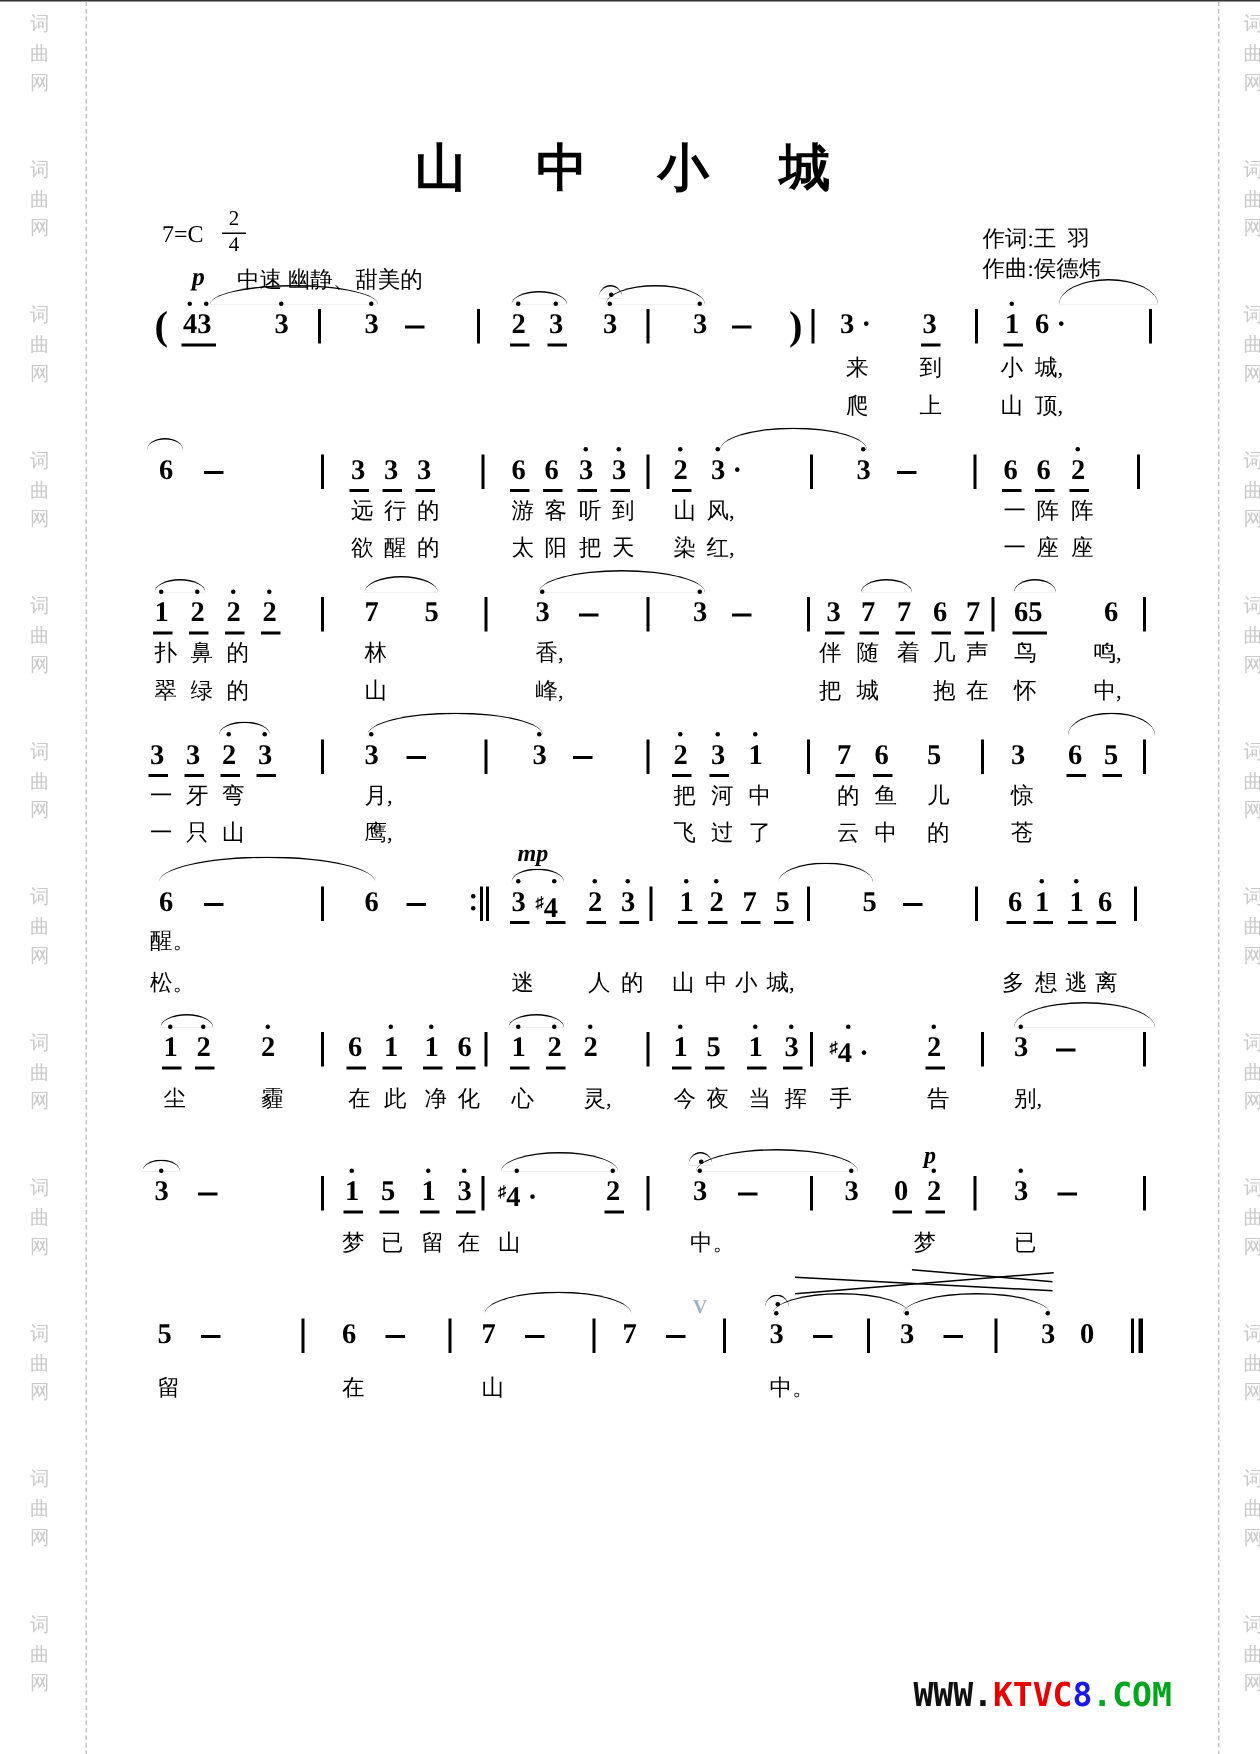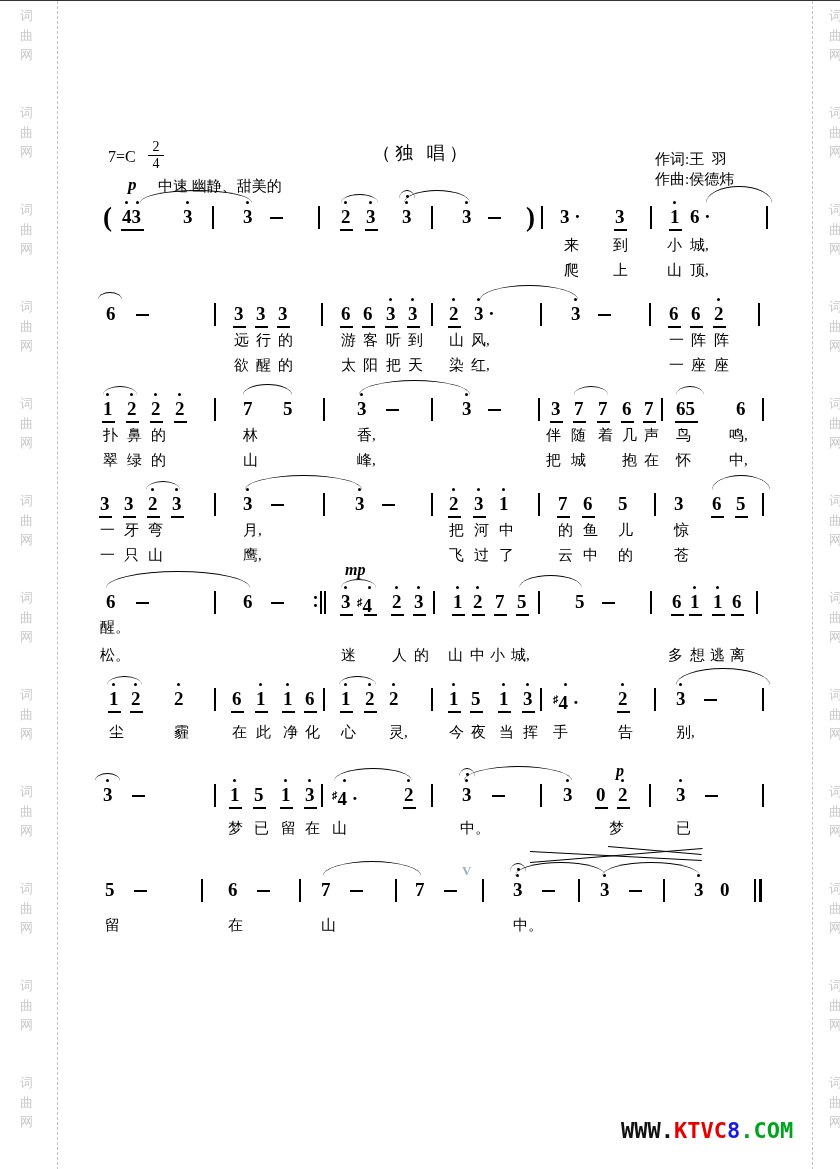--- a/index.html
+++ b/index.html
@@ -31,27 +31,27 @@
        border-radius:50% 50% 0 0 / 100% 100% 0 0;}
   .rdot{position:absolute;width:2.8px;height:2.8px;border-radius:50%;background:#000;}
   .paren{position:absolute;font-size:27px;font-weight:bold;line-height:30px;}
   .lyr{position:absolute;font-size:15px;color:#000;white-space:pre;}
   .dynm{position:absolute;font-size:16px;font-weight:bold;font-style:italic;color:#000;}
   .breath{position:absolute;font-size:13px;color:#9fb0c6;font-weight:bold;}
   .hline{position:absolute;height:0;border-top:1.2px solid #000;transform-origin:0 0;}
   .wm{position:absolute;font-size:13px;color:#cacaca;}
   .dashline{position:absolute;top:0;bottom:0;width:0;border-left:1px dashed #c3c3c3;}
   #logo{position:absolute;left:609px;top:1117px;font-family:"DejaVu Sans Mono",monospace;
-        font-weight:bold;font-size:22px;letter-spacing:0px;white-space:pre;margin-left:12px;}
+        font-weight:bold;font-size:22px;letter-spacing:0px;white-space:pre;}
 </style>
 </head>
 <body>
 
 <div id="page">
-  <div id="subtitle">（ 独   唱 ）</div>
+  <div id="title">山  中  小  城</div>
   <div id="keysig">7=C</div>
   <div id="meter">
     <div class="mt">2</div>
     <div>4</div>
   </div>
   <div id="dyn0">p</div>
   <div id="tempo">中速 幽静、甜美的</div>
   <div id="credit1">作词:王  羽</div>
   <div id="credit2">作曲:侯德炜</div>
   <div id="score">

